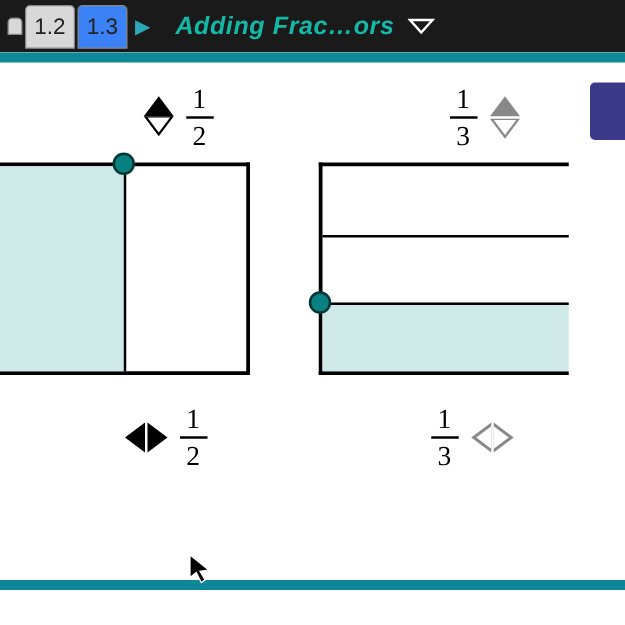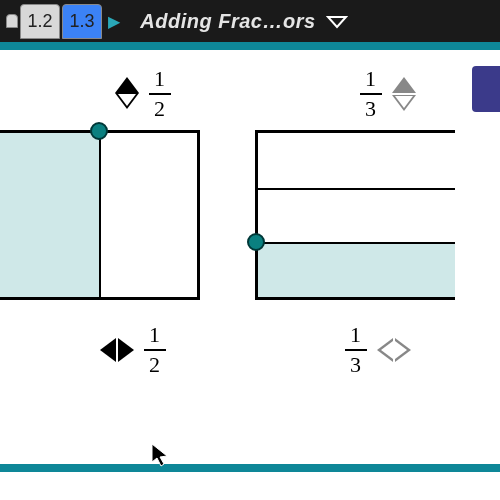--- a/index.html
+++ b/index.html
@@ -40,21 +40,21 @@
   }
   .tab.active {
     background: #3b82f6;
   }
   .arrow-small {
     color: #2aa8b8;
     font-size: 16px;
     margin: 0 4px;
   }
   .title {
-    color: #e5e5e5;
+    color: #14b8a6;
     font-style: italic;
     font-weight: bold;
     font-size: 20px;
     margin-left: 14px;
     letter-spacing: .5px;
   }
   .title-drop {
     margin-left: 8px;
     display: inline-block;
   }

